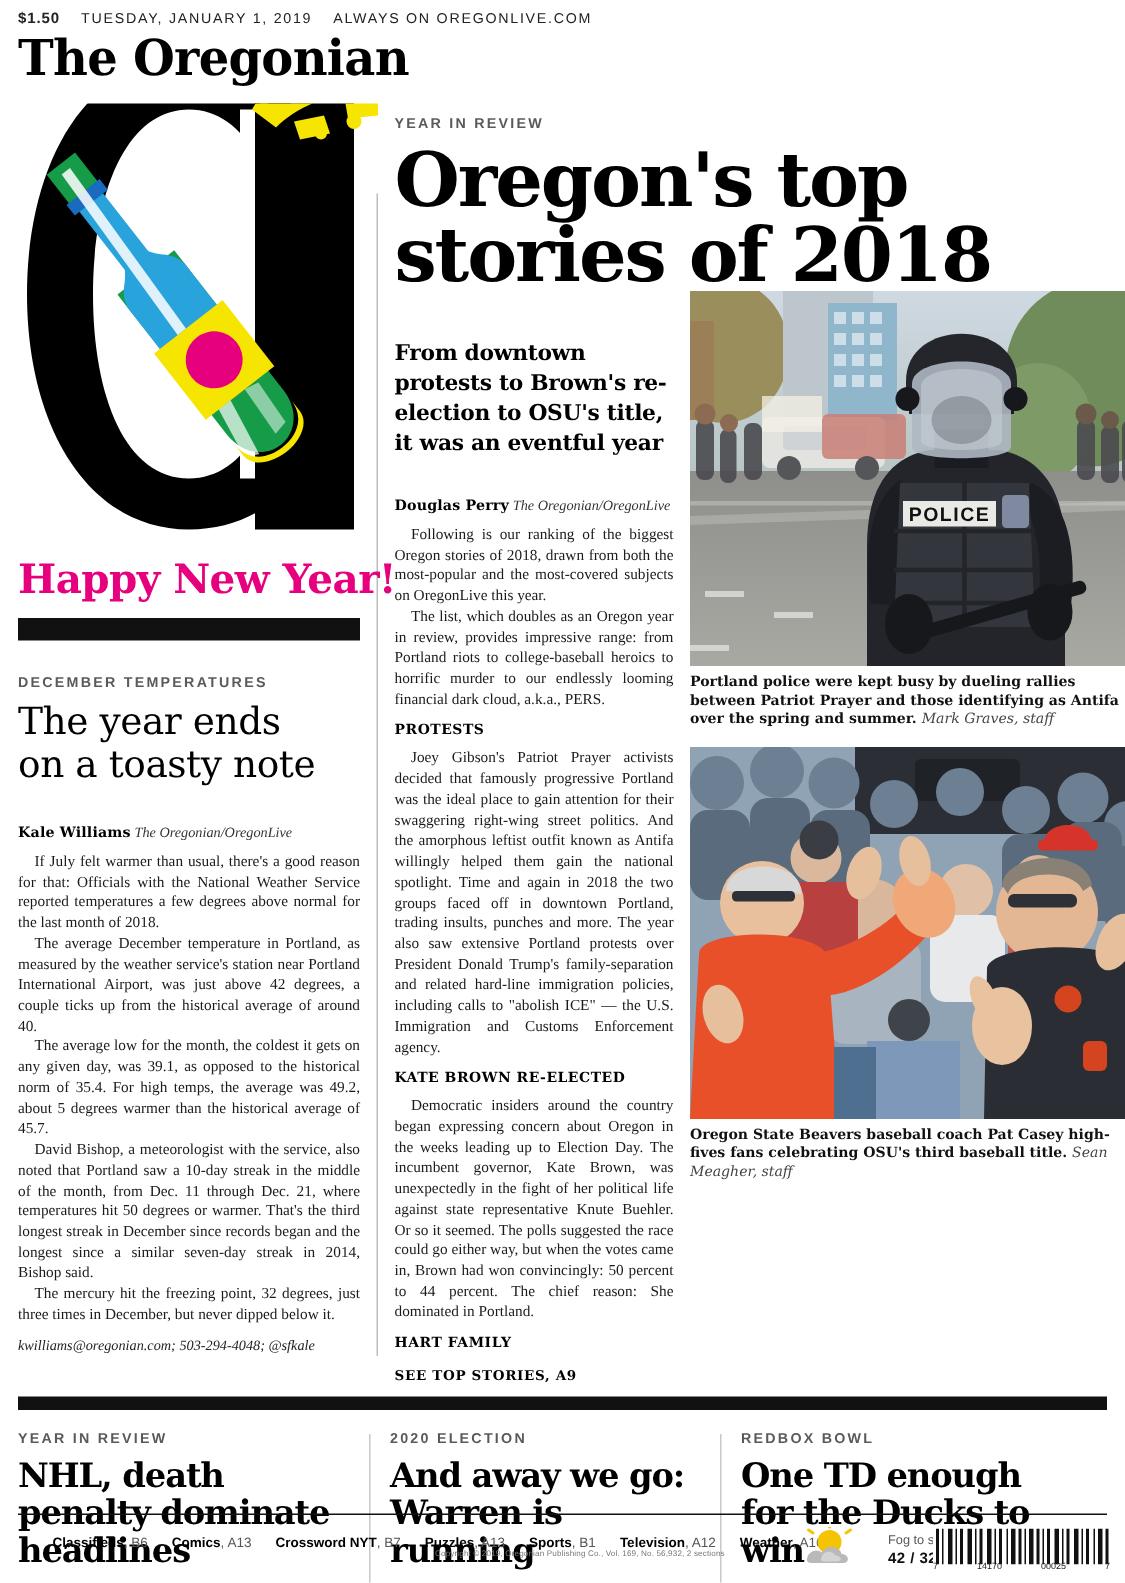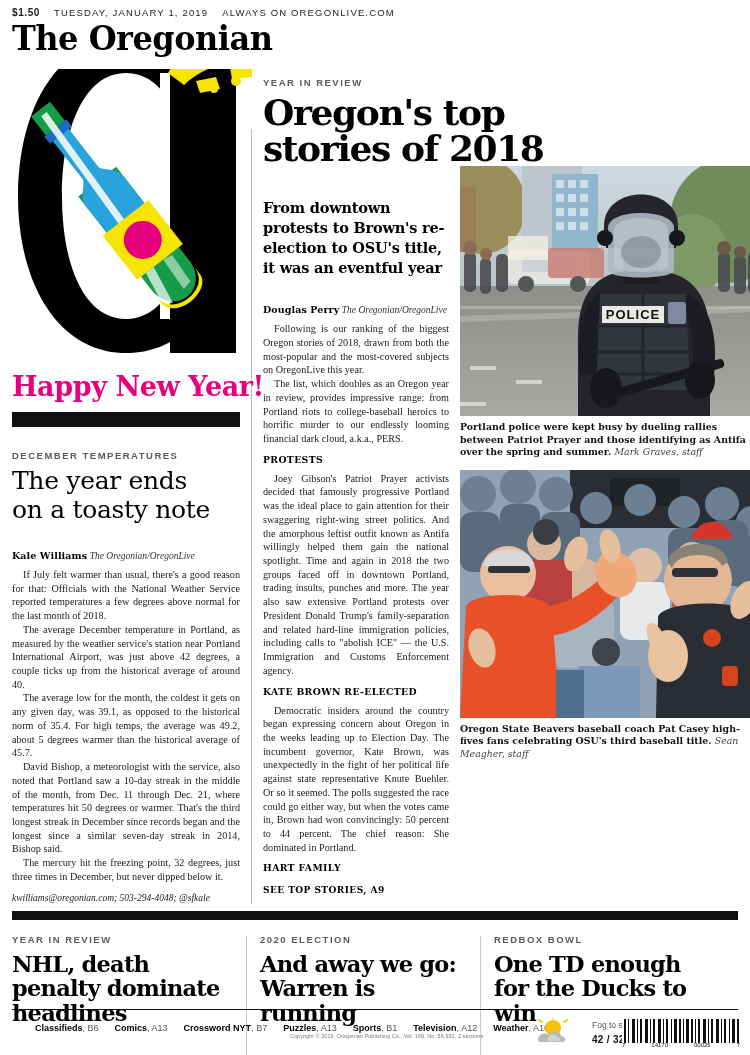--- a/index.html
+++ b/index.html
@@ -80,21 +80,21 @@
   .body-text { margin-top: 7px; font-size: 10.2px; line-height: 1.345; text-align: justify; color: #1a1a1a; }
   .body-text p { text-indent: 11px; }
   .body-text p:first-child { text-indent: 11px; }
   .contact { margin-top: 9px; font-size: 9.5px; font-style: italic; color: #222; }
 
   
   .kicker-main { margin-top: 8px; }
   .hed-main {
     font-family: "DejaVu Serif", serif;
     font-weight: 700;
-    font-size: 36px; line-height: .99;
+    font-size: 50px; line-height: .99;
     letter-spacing: -1.4px;
     margin-top: 7px; color: #000;
   }
   .deck {
     font-family: "DejaVu Serif", serif;
     font-weight: 700;
     font-size: 14.5px; line-height: 1.38; letter-spacing: -.2px;
     margin-top: 32px; width: 186px;
   }
   .storycols { display: flex; margin-top: 0; }

